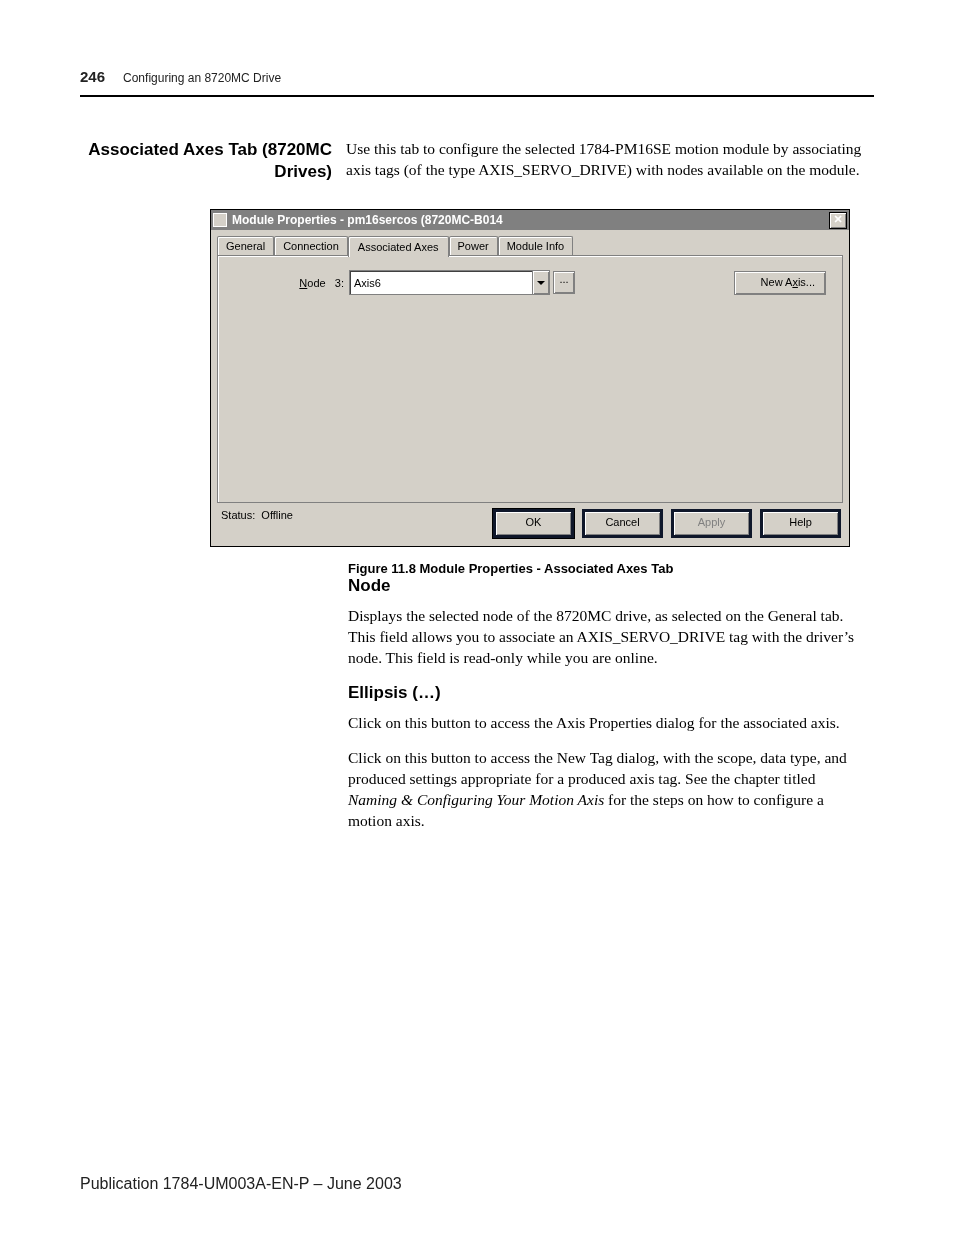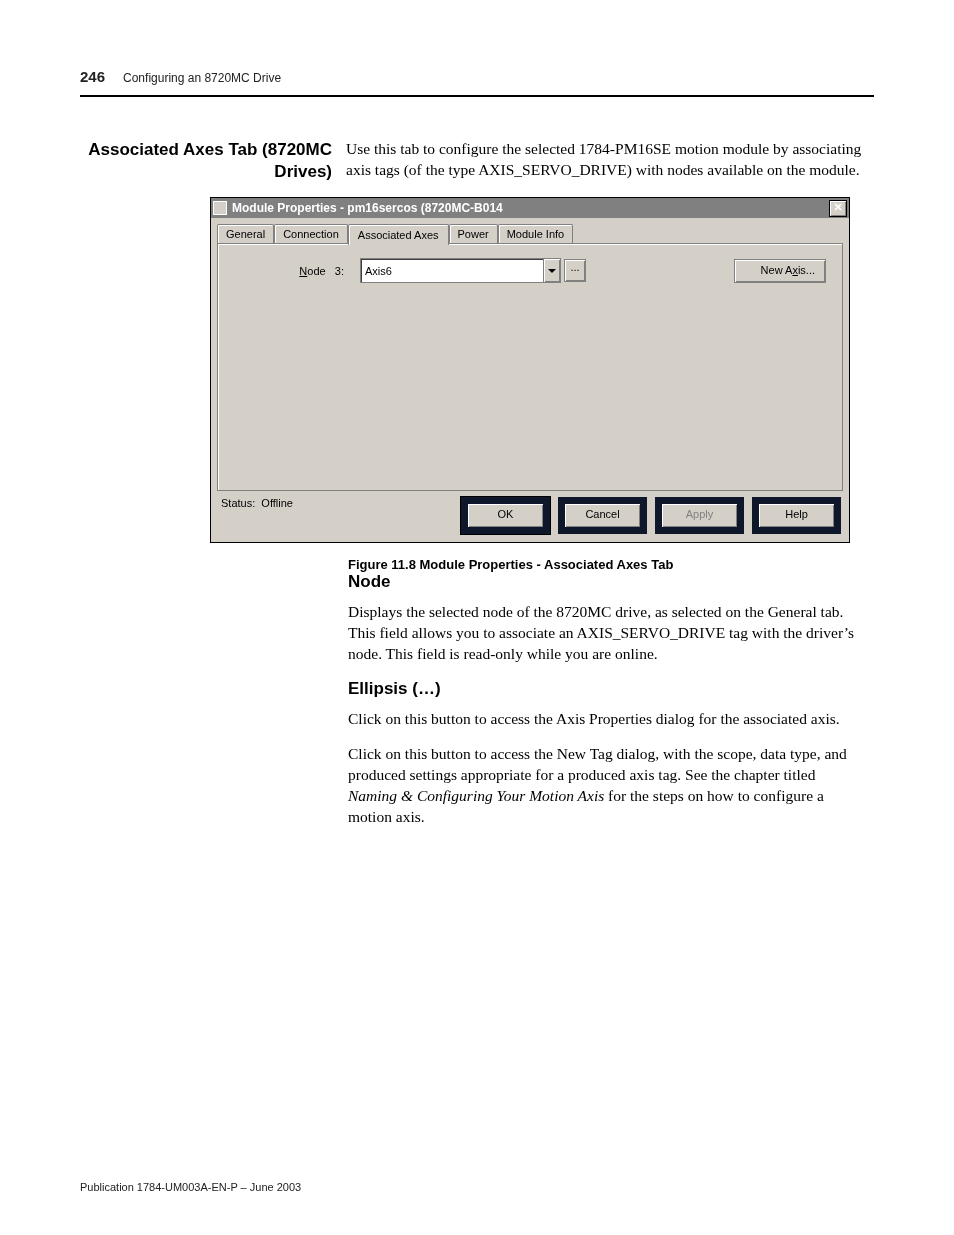--- a/index.html
+++ b/index.html
@@ -46,21 +46,21 @@
     line-height: 1.3;
   }
   .right-col {
     flex: 1;
     font-size: 15.5px;
     line-height: 1.35;
   }
 
   
   .dialog-wrap {
-    margin-top: 14px;
+    margin-top: 26px;
     margin-left: 130px;
     width: 640px;
     font-family: Tahoma, "MS Sans Serif", Arial, sans-serif;
     font-size: 11px;
     color: #000;
   }
   .dialog {
     background: #d4d0c8;
     border: 1px solid #000;
     box-shadow: 0 0 0 1px #d4d0c8 inset;
@@ -136,21 +136,21 @@
     z-index: 1;
     margin-top: -1px;
   }
   .row {
     display: flex;
     align-items: center;
   }
   .node-label {
     width: 110px;
     text-align: right;
-    padding-right: 16px;
+    padding-right: 5px;
   }
   .underline { text-decoration: underline; }
   .combo {
     display: flex;
     align-items: stretch;
     height: 25px;
   }
   .combo-input {
     width: 184px;
     background: #fff;
@@ -205,21 +205,21 @@
     padding: 6px 8px 8px 10px;
     gap: 8px;
   }
   .status-label { flex: 0 0 auto; margin-right: auto; }
   .win-btn {
     min-width: 75px;
     height: 23px;
     line-height: 21px;
     text-align: center;
     background: #d4d0c8;
-    border: 7px solid #0f172a;
+    border: 3px solid #0f172a;
     box-shadow: inset 1px 1px 0 #fff, inset -1px -1px 0 #808080;
     cursor: pointer;
   }
   .win-btn.disabled {
     color: #808080;
     cursor: default;
   }
   .win-btn.default {
     box-shadow: 0 0 0 1px #000, inset 1px 1px 0 #fff, inset -1px -1px 0 #808080;
   }
@@ -245,21 +245,21 @@
     margin-bottom: 10px;
   }
   .body-text p { margin: 0 0 14px 0; line-height: 1.35; }
   em.italic { font-style: italic; }
 
   .pub-footer {
     position: absolute;
     left: 80px;
     bottom: 42px;
     font-family: Arial, Helvetica, sans-serif;
-    font-size: 11px;
+    font-size: 16px;
     color: #222;
   }
 </style>
 </head>
 <body>
 
 <div class="page">
 
   <div class="running-header">
     <span class="page-number">246</span>

